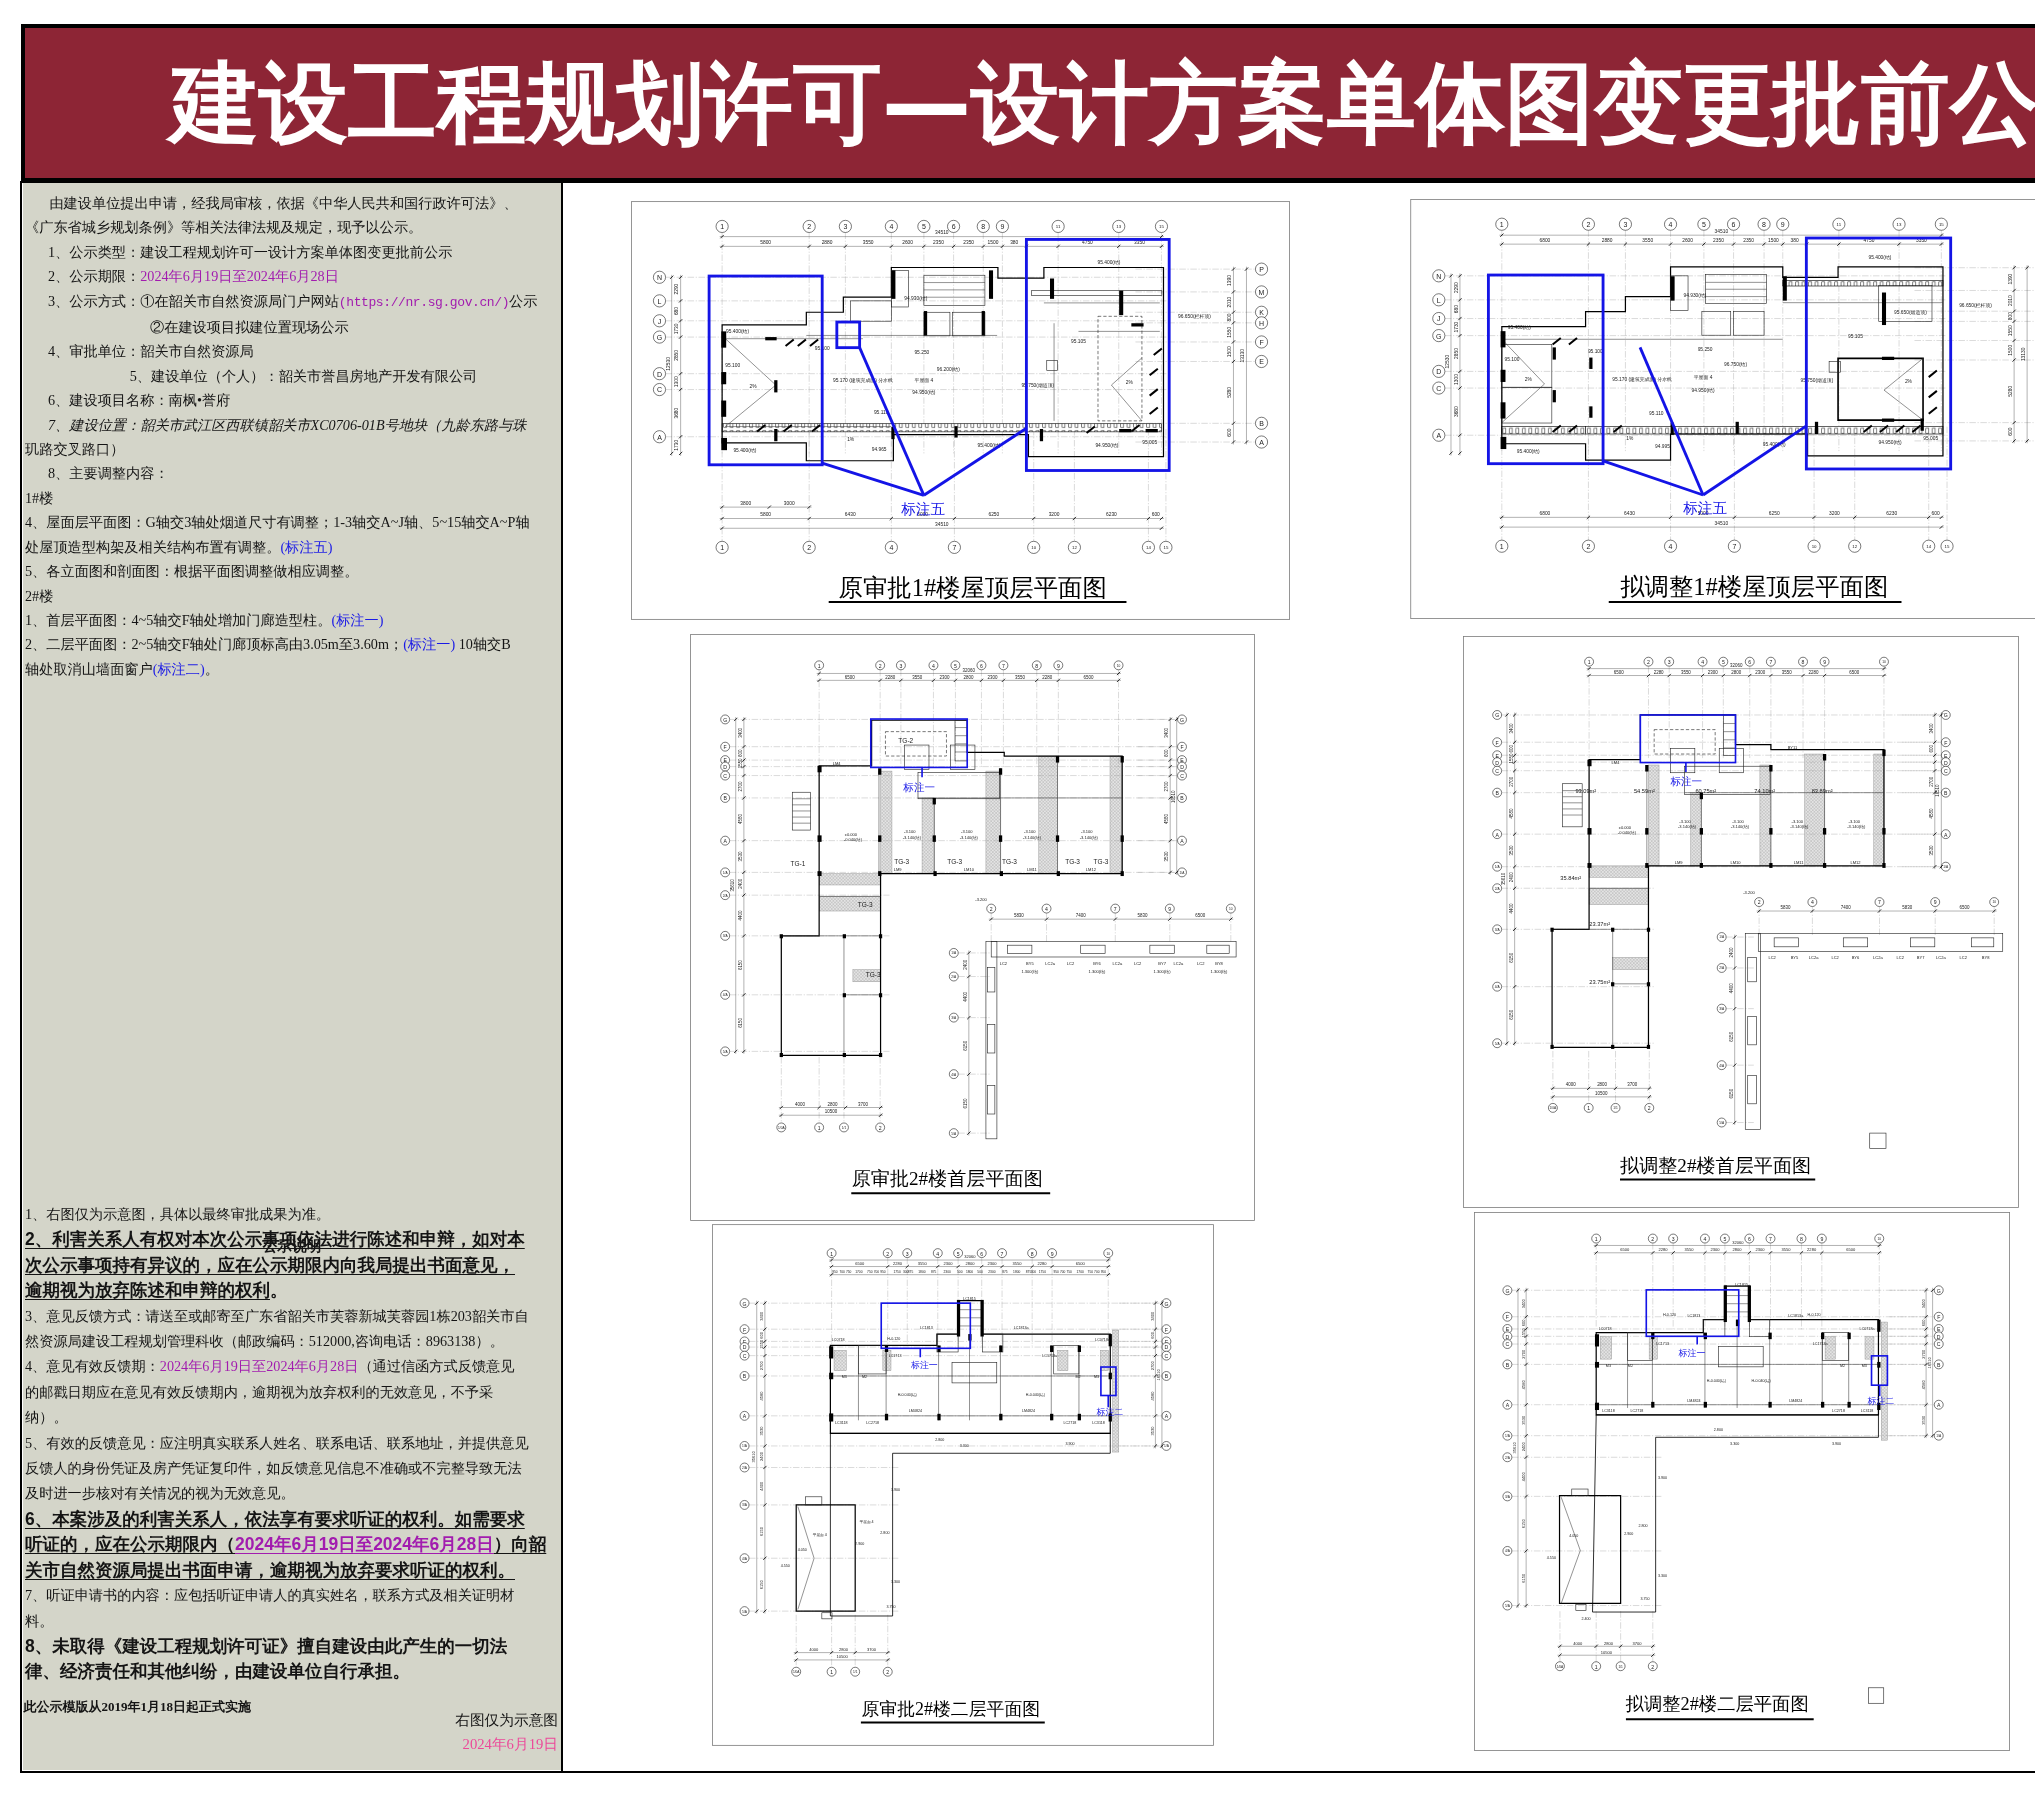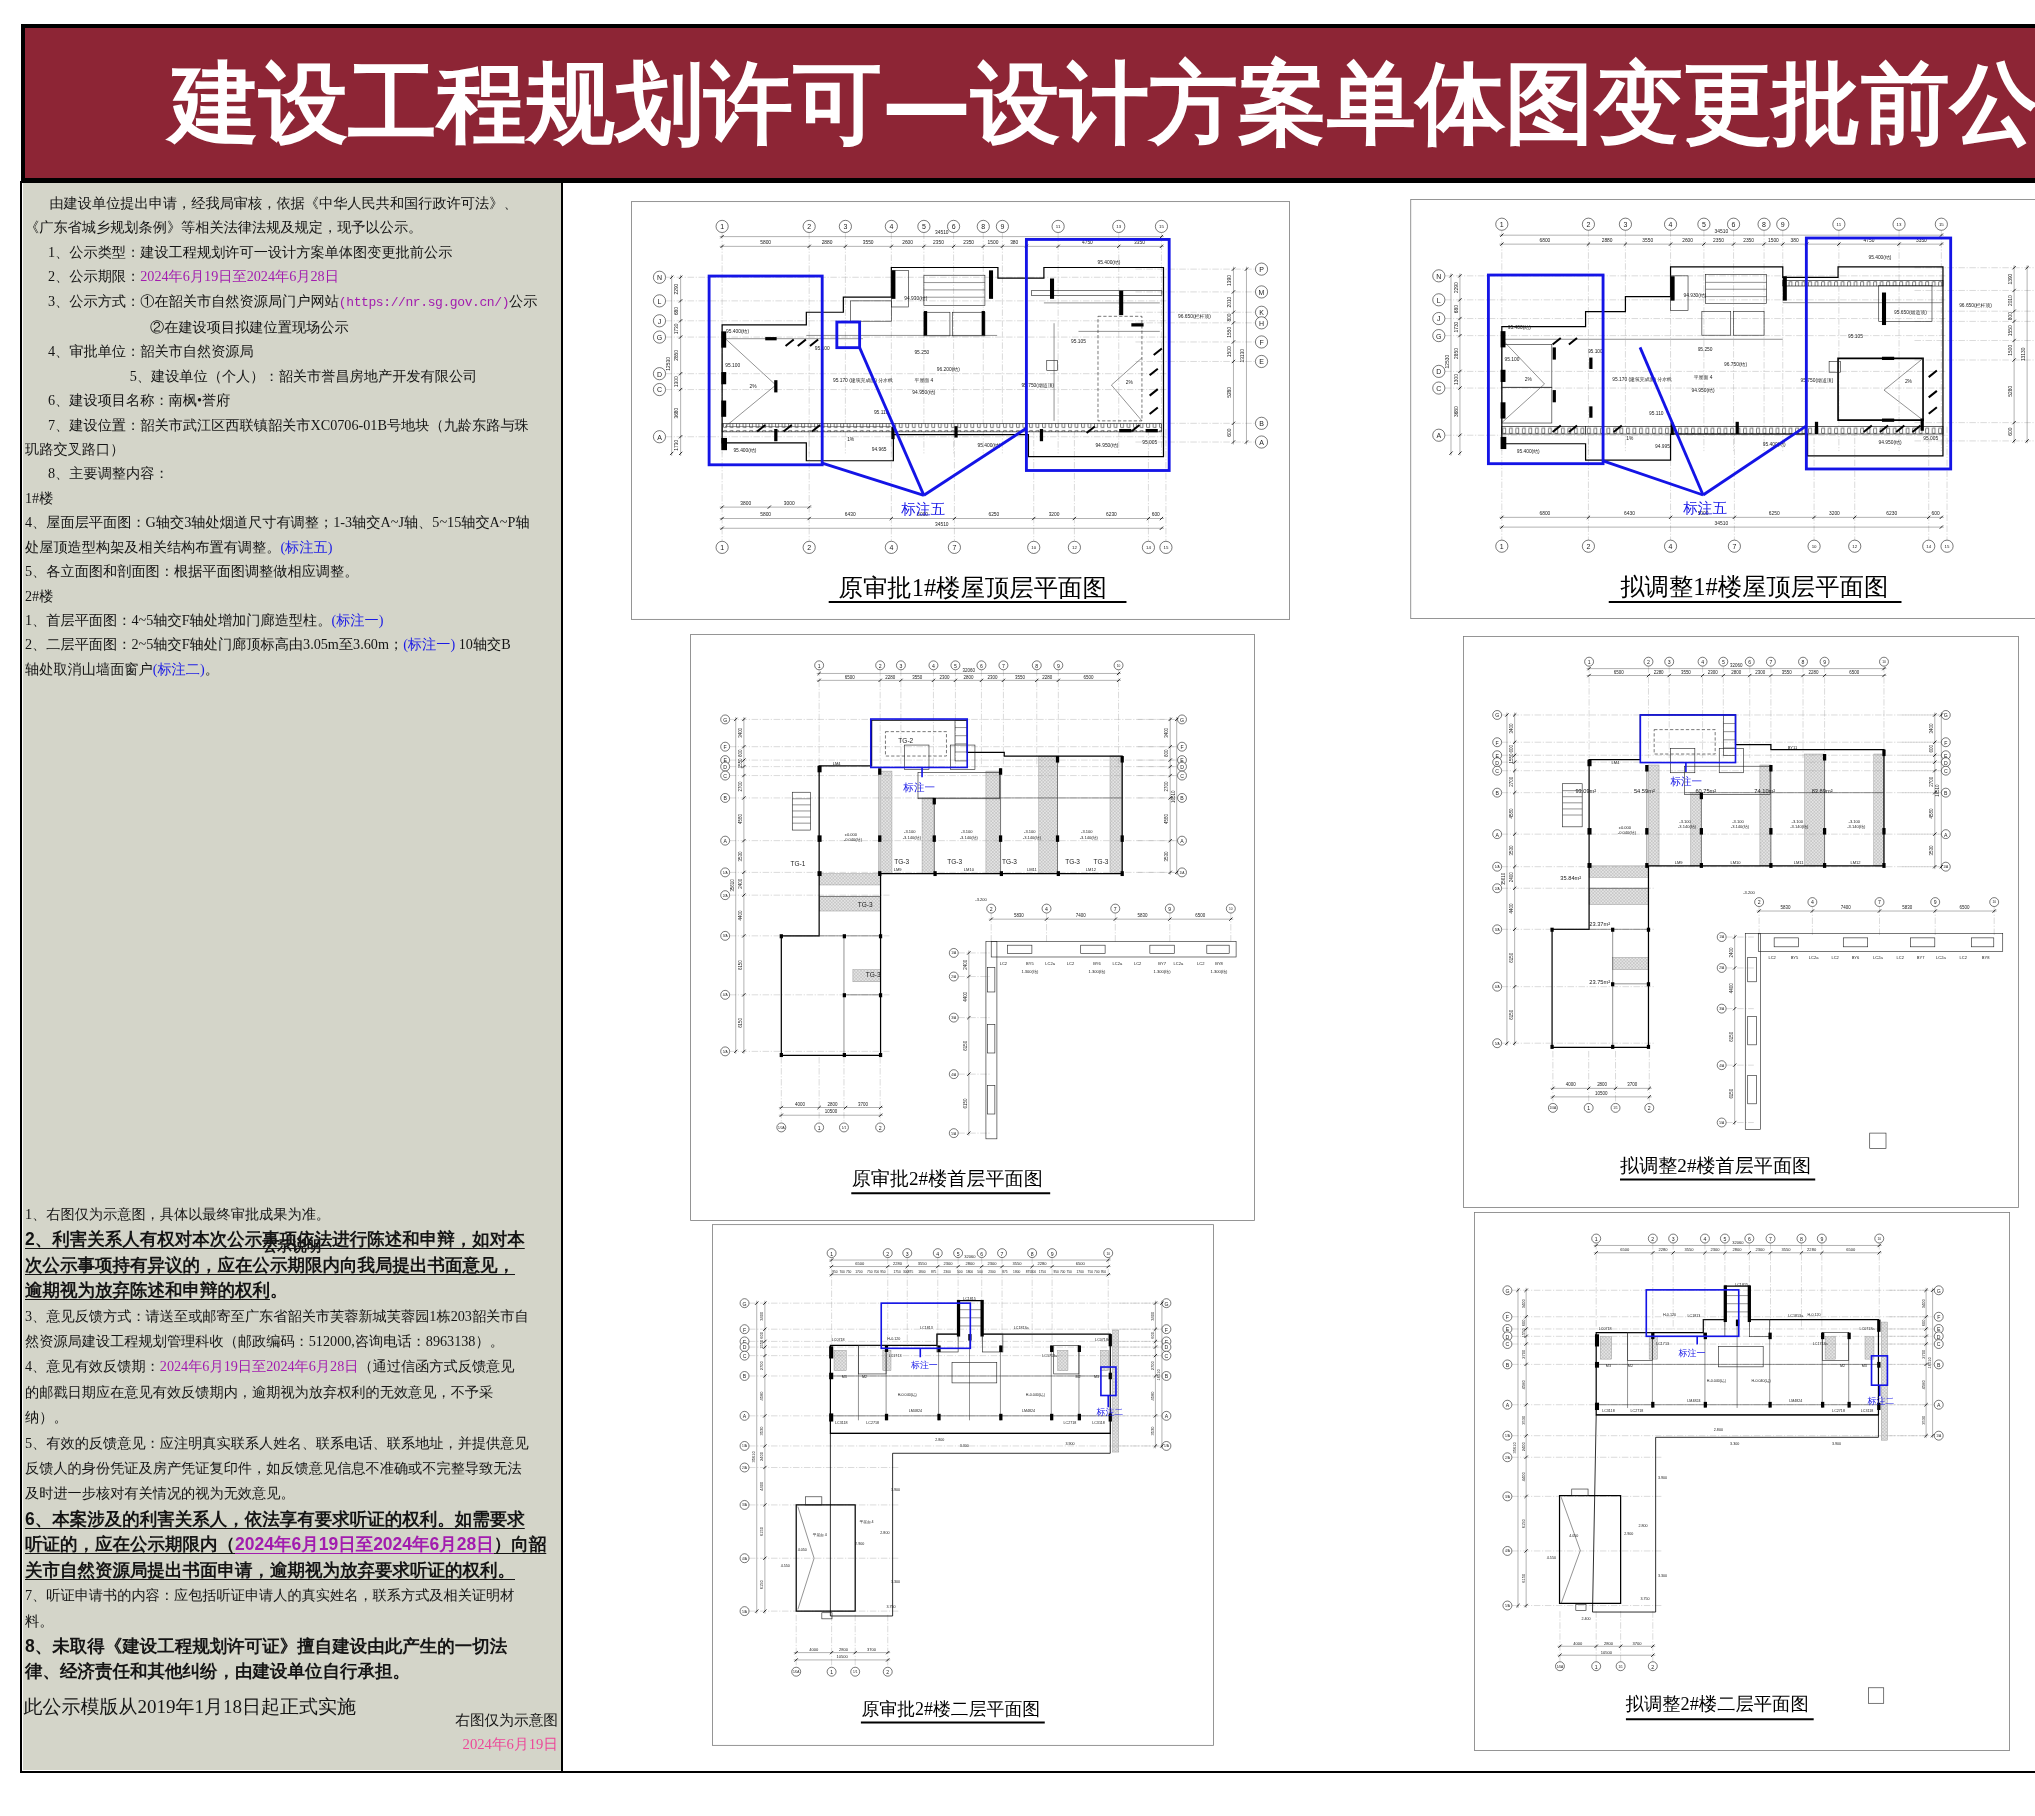--- a/index.html
+++ b/index.html
@@ -14,21 +14,21 @@
 .notes{left:25px;top:1202px;width:534px;font-size:14.2px;line-height:25.4px;}
 .ln{white-space:nowrap;}
 .ln.b{font-family:"Liberation Sans",sans-serif;font-weight:bold;font-size:17.5px;}
 .red{color:#a21caf;}
 .blue{color:#1A1AE6;}
 .mono{font-family:"Liberation Mono",monospace;font-size:13px;letter-spacing:-0.4px;}
 .u{text-decoration:underline;text-decoration-thickness:1.2px;text-underline-offset:2.8px;}
 .notes-heading{left:23px;top:1236px;width:538px;text-align:center;font-family:"Liberation Sans",sans-serif;font-weight:bold;font-size:14.7px;line-height:21px;}
 .sign-org{left:25px;top:1710px;width:533px;text-align:right;font-size:14.7px;line-height:21px;}
 .sign-date{left:25px;top:1734px;width:533px;text-align:right;font-size:14.7px;line-height:21px;color:#ec4899;}
-.footer-left{left:23.6px;top:1696px;font-size:19px;line-height:21px;white-space:nowrap;}
+.footer-left{left:23.6px;top:1696px;font-size:13px;line-height:21px;white-space:nowrap;font-weight:bold;}
 .drawing{position:absolute;}
 .drawing svg{display:block;}
 </style>
 </head>
 <body>
 
 <svg width="0" height="0" style="position:absolute">
   <defs>
     <pattern id="hatch" width="8" height="8" patternUnits="userSpaceOnUse">
       <rect width="8" height="8" fill="#e4e4e4"></rect>
@@ -52,21 +52,21 @@
 <div class="abs intro">
     <div class="ln" style="padding-left: 24.4px;"><span>由建设单位提出申请，经我局审核，依据《中华人民共和国行政许可法》、</span></div>
     <div class="ln"><span>《广东省城乡规划条例》等相关法律法规及规定，现予以公示。</span></div>
     <div class="ln" style="padding-left: 23px;"><span>1、公示类型：建设工程规划许可一设计方案单体图变更批前公示</span></div>
     <div class="ln" style="padding-left: 23px;"><span>2、公示期限：</span><span class="red">2024年6月19日至2024年6月28日</span></div>
     <div class="ln" style="padding-left: 23px;"><span>3、公示方式：①在韶关市自然资源局门户网站</span><span class="red mono">(https://nr.sg.gov.cn/)</span><span>公示</span></div>
     <div class="ln" style="padding-left: 125px;"><span>②在建设项目拟建位置现场公示</span></div>
     <div class="ln" style="padding-left: 23px;"><span>4、审批单位：韶关市自然资源局</span></div>
     <div class="ln" style="padding-left: 23px; text-align: center;"><span>5、建设单位（个人）：韶关市誉昌房地产开发有限公司</span></div>
     <div class="ln" style="padding-left: 23px;"><span>6、建设项目名称：南枫•誉府</span></div>
-    <div class="ln" style="padding-left: 23px;"><span>7、建设位置：韶关市武江区西联镇韶关市XC0706-01B号地块（九龄东路与珠</span></div>
+    <div class="ln" style="padding-left: 23px; font-style: italic;"><span>7、建设位置：韶关市武江区西联镇韶关市XC0706-01B号地块（九龄东路与珠</span></div>
     <div class="ln"><span>玑路交叉路口）</span></div>
     <div class="ln" style="padding-left: 23px;"><span>8、主要调整内容：</span></div>
     <div class="ln"><span>1#楼</span></div>
     <div class="ln"><span>4、屋面层平面图：G轴交3轴处烟道尺寸有调整；1-3轴交A~J轴、5~15轴交A~P轴</span></div>
     <div class="ln"><span>处屋顶造型构架及相关结构布置有调整。</span><span class="blue">(标注五)</span></div>
     <div class="ln"><span>5、各立面图和剖面图：根据平面图调整做相应调整。</span></div>
     <div class="ln"><span>2#楼</span></div>
     <div class="ln"><span>1、首层平面图：4~5轴交F轴处增加门廊造型柱。</span><span class="blue">(标注一)</span></div>
     <div class="ln"><span>2、二层平面图：2~5轴交F轴处门廊顶标高由3.05m至3.60m；</span><span class="blue">(标注一)</span><span> 10轴交B</span></div>
     <div class="ln"><span>轴处取消山墙面窗户</span><span class="blue">(标注二)</span><span>。</span></div>

